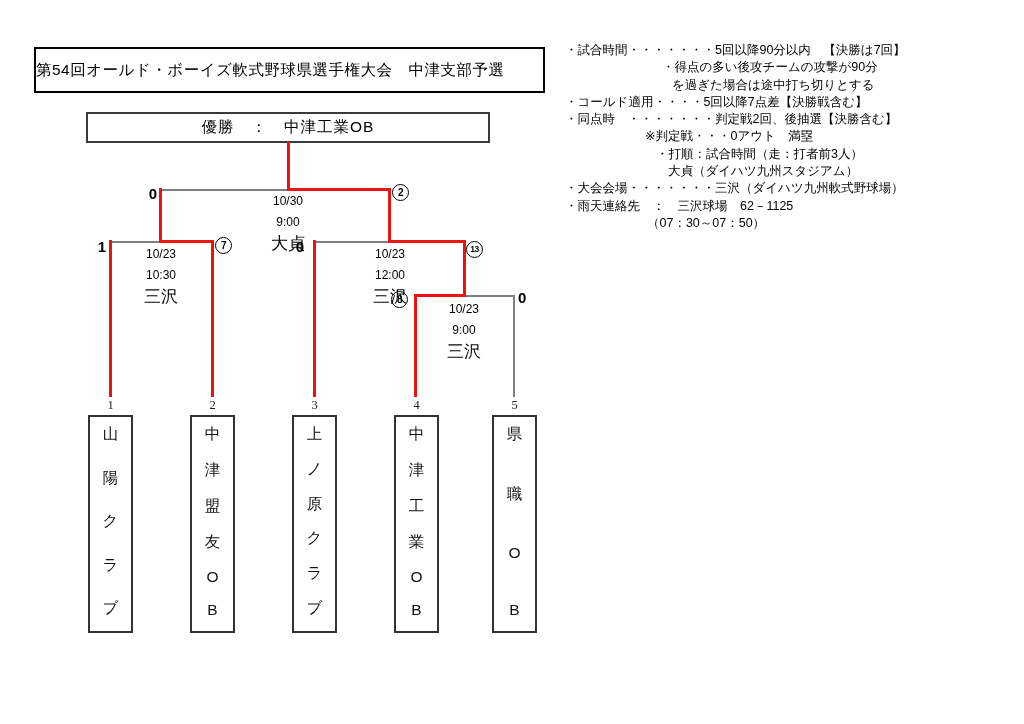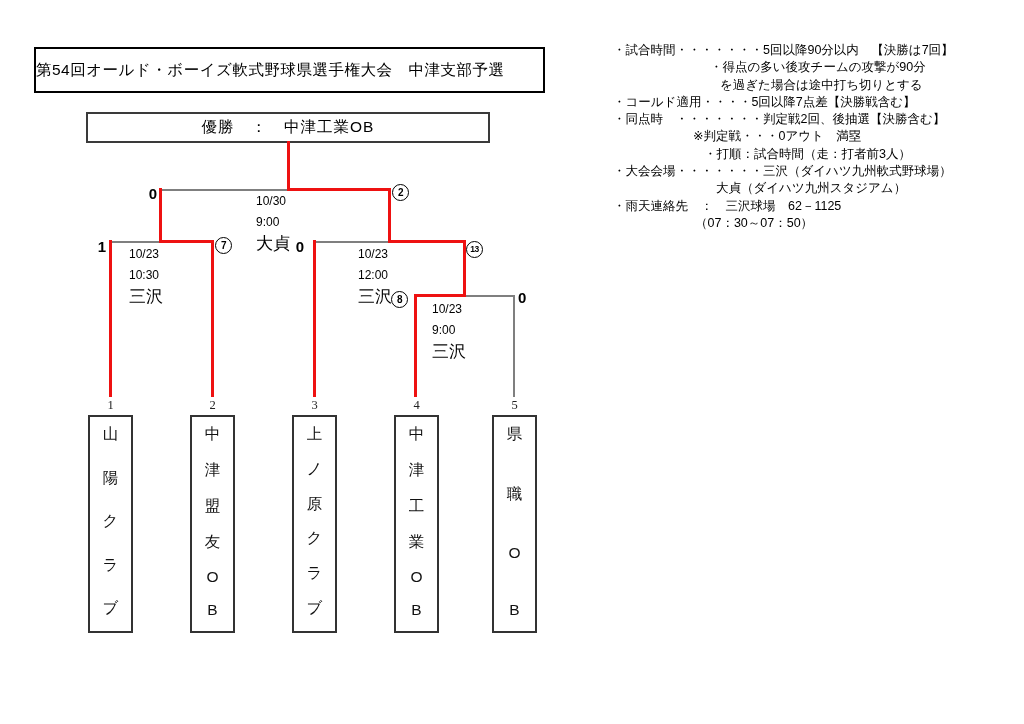--- a/index.html
+++ b/index.html
@@ -26,33 +26,33 @@
   
   .score{position:absolute;font-weight:bold;font-size:15px;line-height:17px;}
   .score.plain{width:18px;}
   .circle{
     width:17px;height:17px;border:1.5px solid #000;border-radius:50%;
     display:flex;align-items:center;justify-content:center;
     font-size:10px;font-weight:bold;background:#fff;box-sizing:border-box;
     letter-spacing:-0.5px;
   }
   
-  .match-info{position:absolute;width:64px;text-align:left;font-size:12px;line-height:21px;}
+  .match-info{position:absolute;width:64px;text-align:center;font-size:12px;line-height:21px;}
   .match-info .venue{font-size:17px;}
   
   .team-group{position:absolute;top:398px;width:45px;text-align:center;}
   .team-no{font-family:"Liberation Serif","DejaVu Serif",serif;font-size:12.5px;color:#222;height:17px;line-height:15px;}
   .team-box{
     box-sizing:border-box;border:2px solid #333;width:45px;height:218px;
     display:flex;flex-direction:column;justify-content:space-between;align-items:center;
     padding:7px 0 12px 0;font-size:15.5px;color:#111;background:#fff;
   }
   
   .rules{position:absolute;left:565px;top:42px;width:455px;font-size:12.5px;line-height:17.3px;color:#000;}
-  .rule-line{white-space:nowrap;box-sizing:border-box;margin-left:48px;}
+  .rule-line{white-space:nowrap;box-sizing:border-box;}
 </style>
 </head>
 <body>
 
 <div class="abs title-box">
   <span>第54回オールド・ボーイズ軟式野球県選手権大会　中津支部予選</span>
 </div>
 
 <div class="abs winner-box">
   <span>優勝　：　中津工業OB</span>
@@ -164,17 +164,17 @@
   </div>
 
 <div class="rules">
     <div class="rule-line" style="padding-left: 0px;">・試合時間・・・・・・・5回以降90分以内　【決勝は7回】</div>
     <div class="rule-line" style="padding-left: 97px;">・得点の多い後攻チームの攻撃が90分</div>
     <div class="rule-line" style="padding-left: 107px;">を過ぎた場合は途中打ち切りとする</div>
     <div class="rule-line" style="padding-left: 0px;">・コールド適用・・・・5回以降7点差【決勝戦含む】</div>
     <div class="rule-line" style="padding-left: 0px;">・同点時　・・・・・・・判定戦2回、後抽選【決勝含む】</div>
     <div class="rule-line" style="padding-left: 80px;">※判定戦・・・0アウト　満塁</div>
     <div class="rule-line" style="padding-left: 91px;">・打順：試合時間（走：打者前3人）</div>
+    <div class="rule-line" style="padding-left: 103px;">大貞（ダイハツ九州スタジアム）</div>
     <div class="rule-line" style="padding-left: 0px;">・大会会場・・・・・・・三沢（ダイハツ九州軟式野球場）</div>
-    <div class="rule-line" style="padding-left: 103px;">大貞（ダイハツ九州スタジアム）</div>
     <div class="rule-line" style="padding-left: 0px;">・雨天連絡先　：　三沢球場　62－1125</div>
     <div class="rule-line" style="padding-left: 82px;">（07：30～07：50）</div>
   </div>
 
 </body></html>

